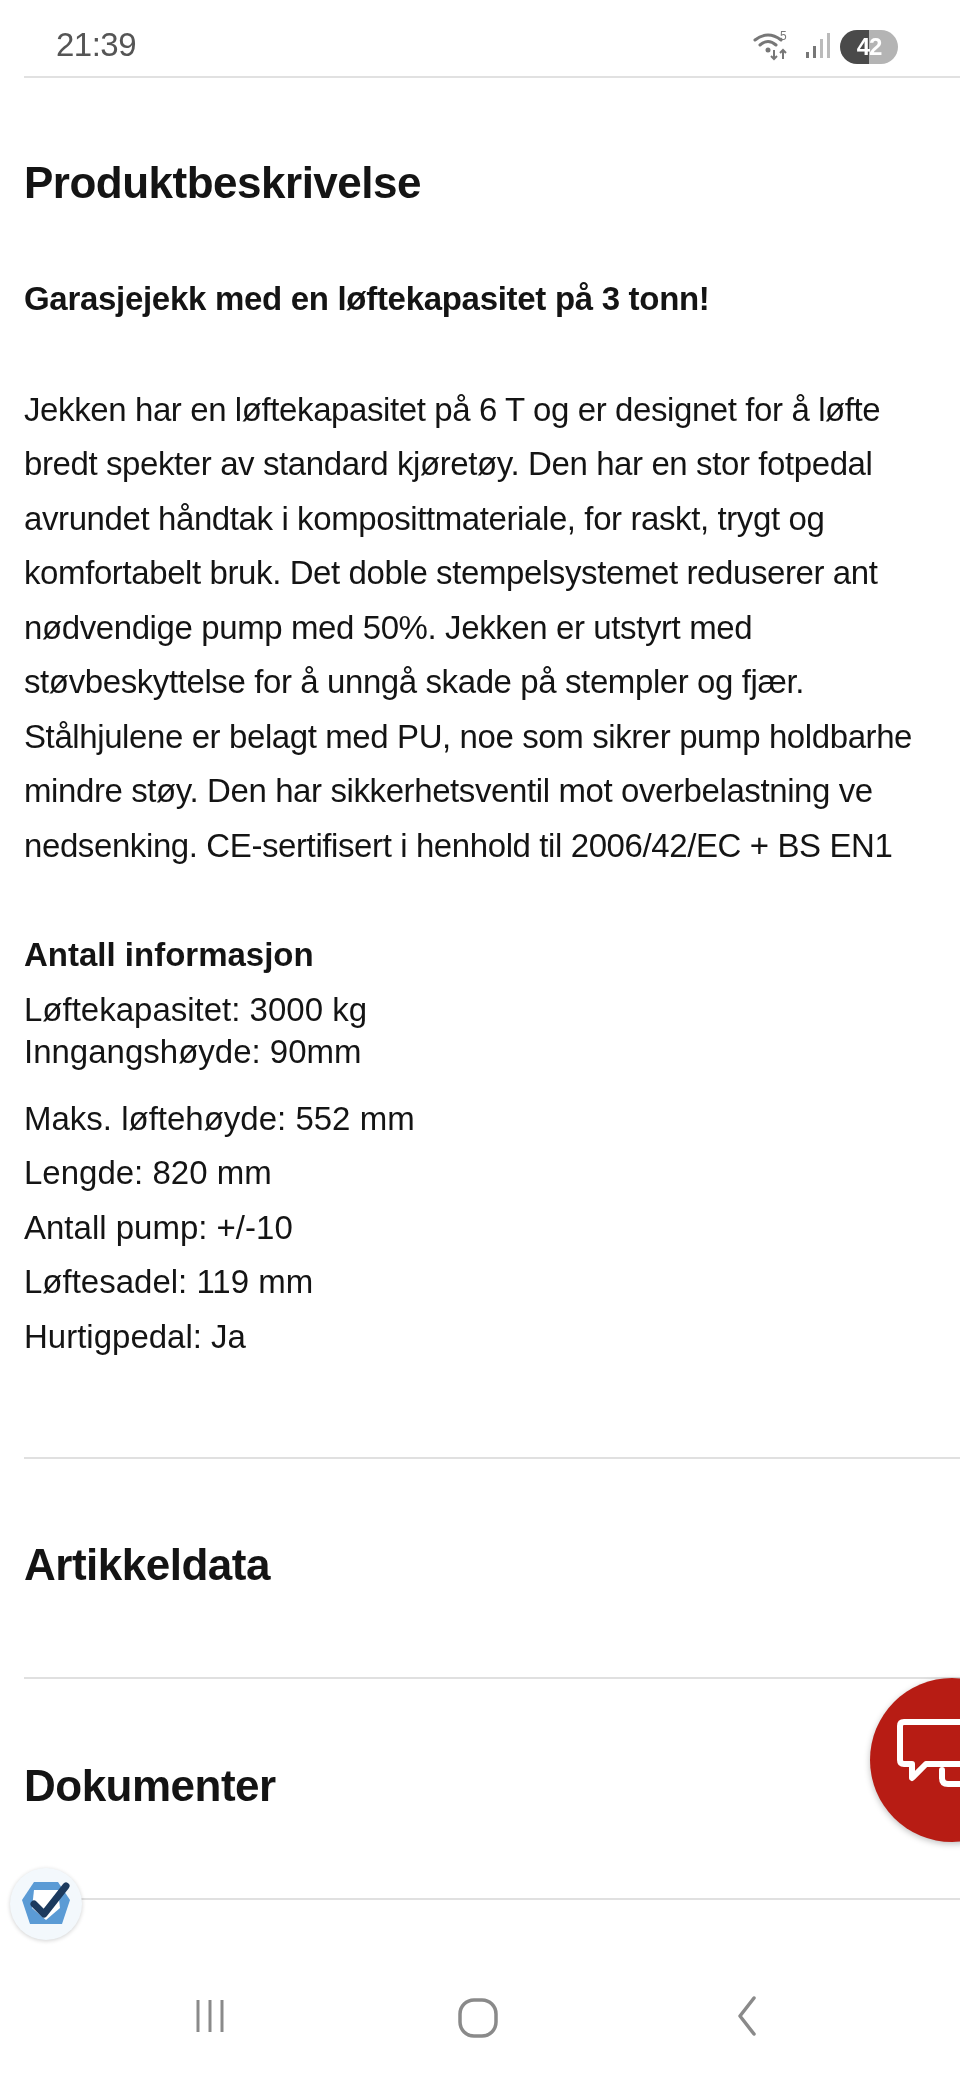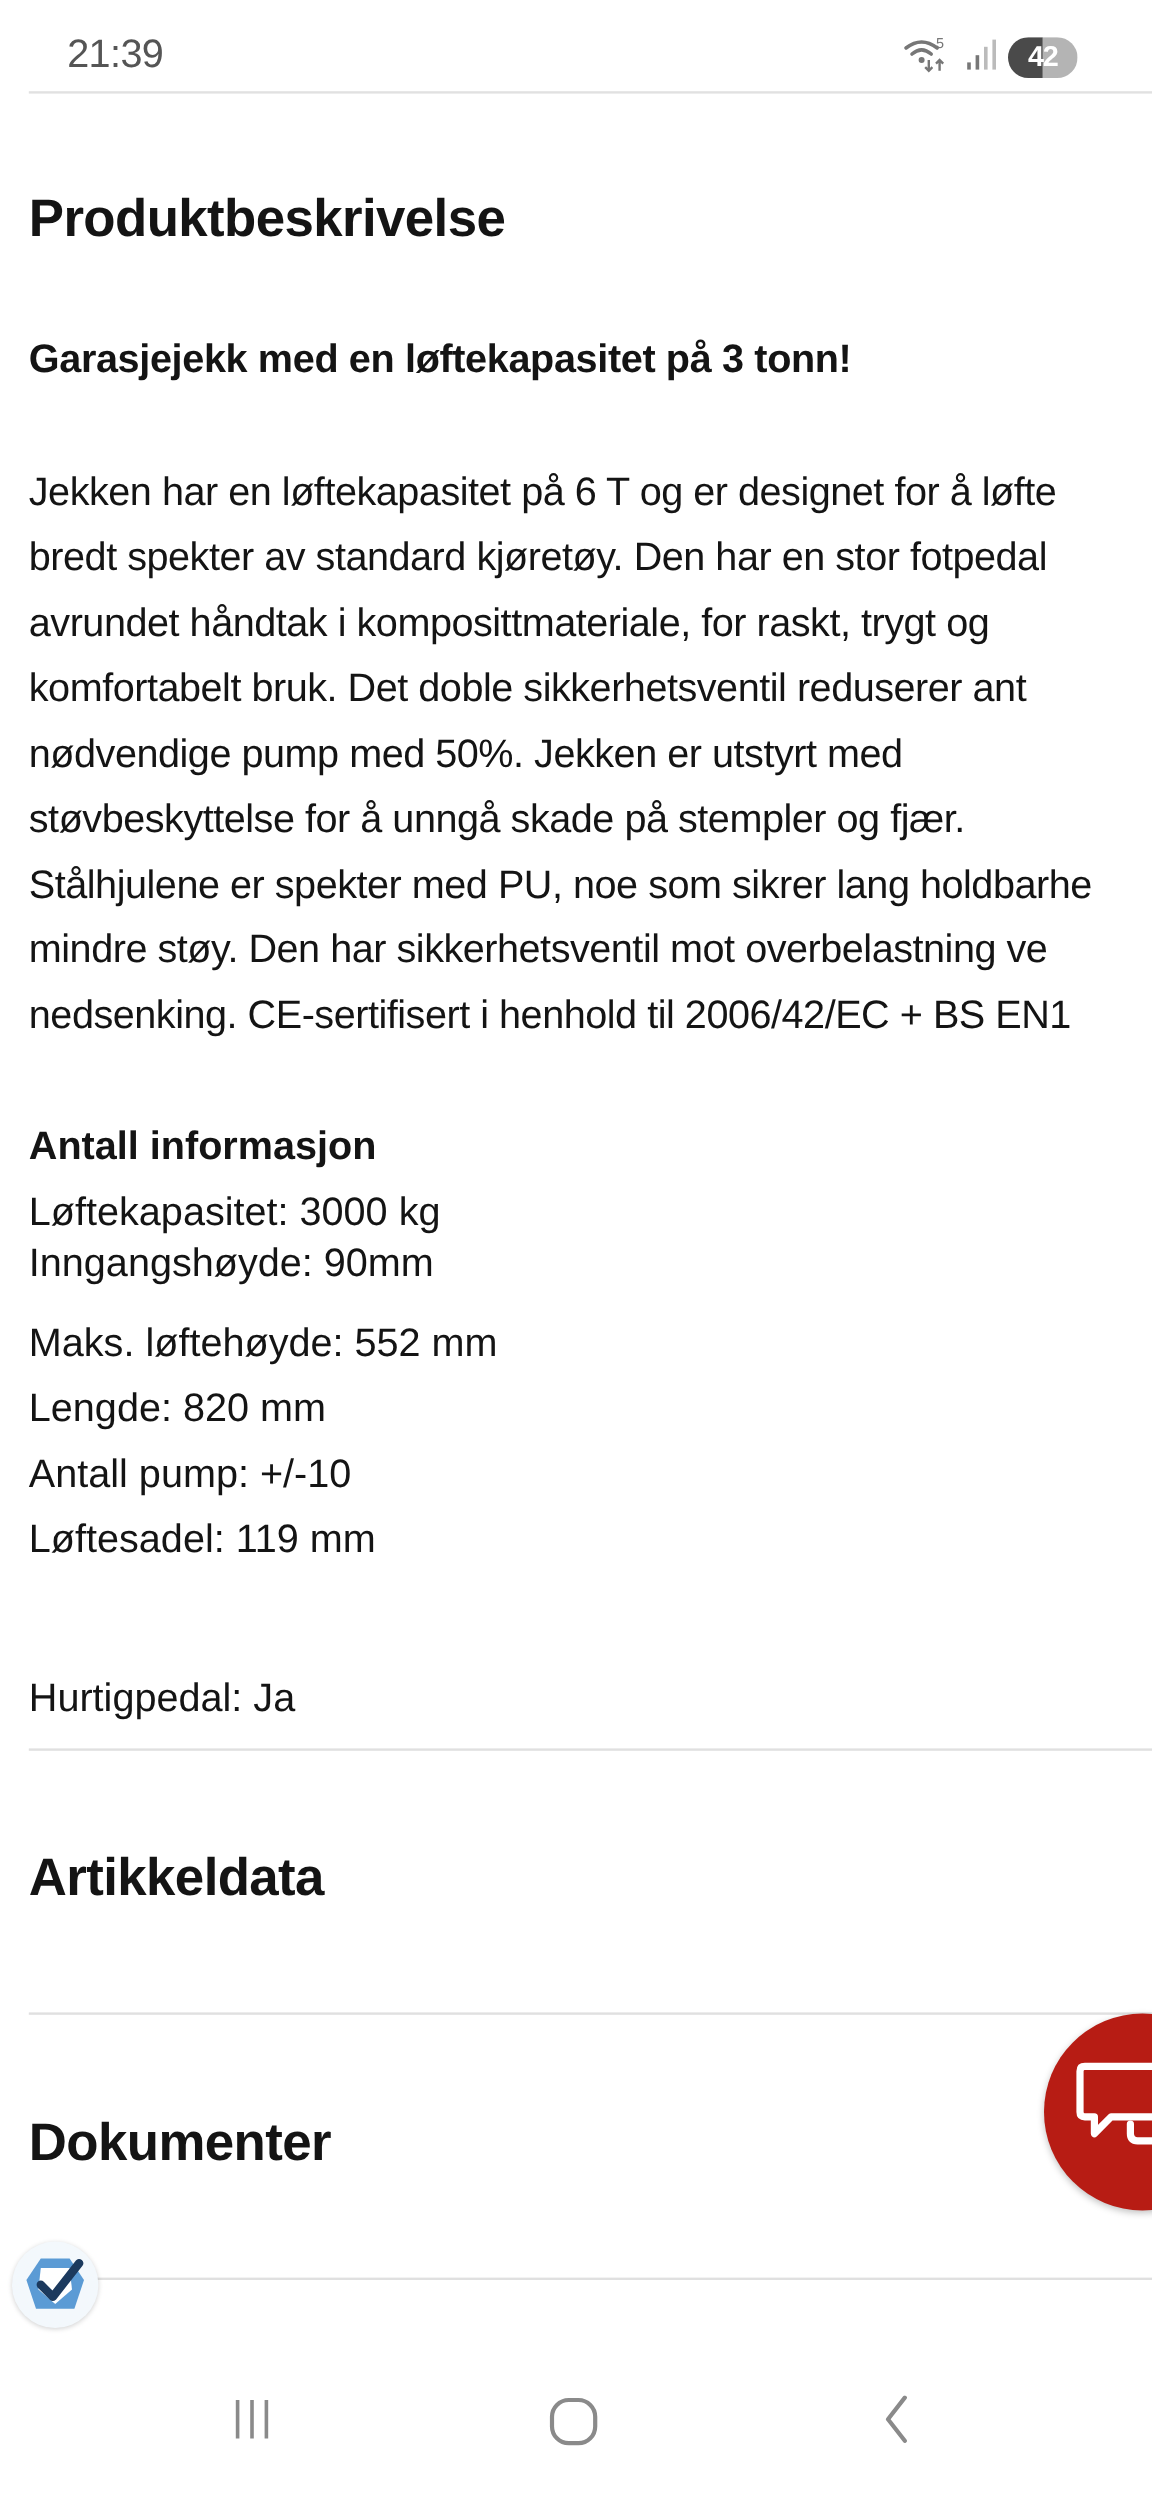--- a/index.html
+++ b/index.html
@@ -191,37 +191,37 @@
 </div>
 <div class="top-divider"></div>
 
 <h2 class="abs section-title" style="top:158px;margin:0;">Produktbeskrivelse</h2>
 <div class="abs sub-title" style="top:280px;">Garasjejekk med en løftekapasitet på 3 tonn!</div>
 
 <div>
   <div class="abs para-line" style="top:393px;">Jekken har en løftekapasitet på 6 T og er designet for å løfte</div>
   <div class="abs para-line" style="top:447px;">bredt spekter av standard kjøretøy.  Den har en stor fotpedal</div>
   <div class="abs para-line" style="top:502px;">avrundet håndtak i komposittmateriale, for raskt, trygt og</div>
-  <div class="abs para-line" style="top:556px;">komfortabelt bruk. Det doble sikkerhetsventil reduserer ant</div>
+  <div class="abs para-line" style="top:556px;">komfortabelt bruk. Det doble stempelsystemet reduserer ant</div>
   <div class="abs para-line" style="top:611px;">nødvendige pump med 50%. Jekken er utstyrt med</div>
   <div class="abs para-line" style="top:665px;">støvbeskyttelse for å unngå skade på stempler og fjær.</div>
-  <div class="abs para-line" style="top:720px;">Stålhjulene er spekter med PU, noe som sikrer lang holdbarhe</div>
+  <div class="abs para-line" style="top:720px;">Stålhjulene er belagt med PU, noe som sikrer pump holdbarhe</div>
   <div class="abs para-line" style="top:774px;">mindre støy. Den har sikkerhetsventil mot overbelastning ve</div>
   <div class="abs para-line" style="top:829px;">nedsenking. CE-sertifisert i henhold til 2006/42/EC + BS EN1</div>
 </div>
 
 <div class="abs tech-title" style="top:936px;">Antall informasjon</div>
 <div>
   <div class="abs tech-line" style="top:991px;">Løftekapasitet: 3000 kg</div>
   <div class="abs tech-line" style="top:1033px;">Inngangshøyde: 90mm</div>
   <div class="abs tech-line" style="top:1100px;">Maks. løftehøyde: 552 mm</div>
   <div class="abs tech-line" style="top:1154px;">Lengde: 820 mm</div>
   <div class="abs tech-line" style="top:1209px;">Antall pump: +/-10</div>
   <div class="abs tech-line" style="top:1263px;">Løftesadel: 119 mm</div>
-  <div class="abs tech-line" style="top:1396px;">Hurtigpedal: Ja</div>
+  <div class="abs tech-line" style="top:1318px;">Hurtigpedal: Ja</div>
 </div>
 
 <div class="divider" style="top:1457px;"></div>
 <div class="abs section-title" style="top:1540px;cursor:pointer;">Artikkeldata</div>
 <div class="divider" style="top:1677px;"></div>
 <div class="abs section-title" style="top:1761px;cursor:pointer;">Dokumenter</div>
 <div class="divider" style="top:1898px;"></div>
 
 <div class="chat-fab">
   <svg width="120" height="90" viewBox="0 0 120 90">

